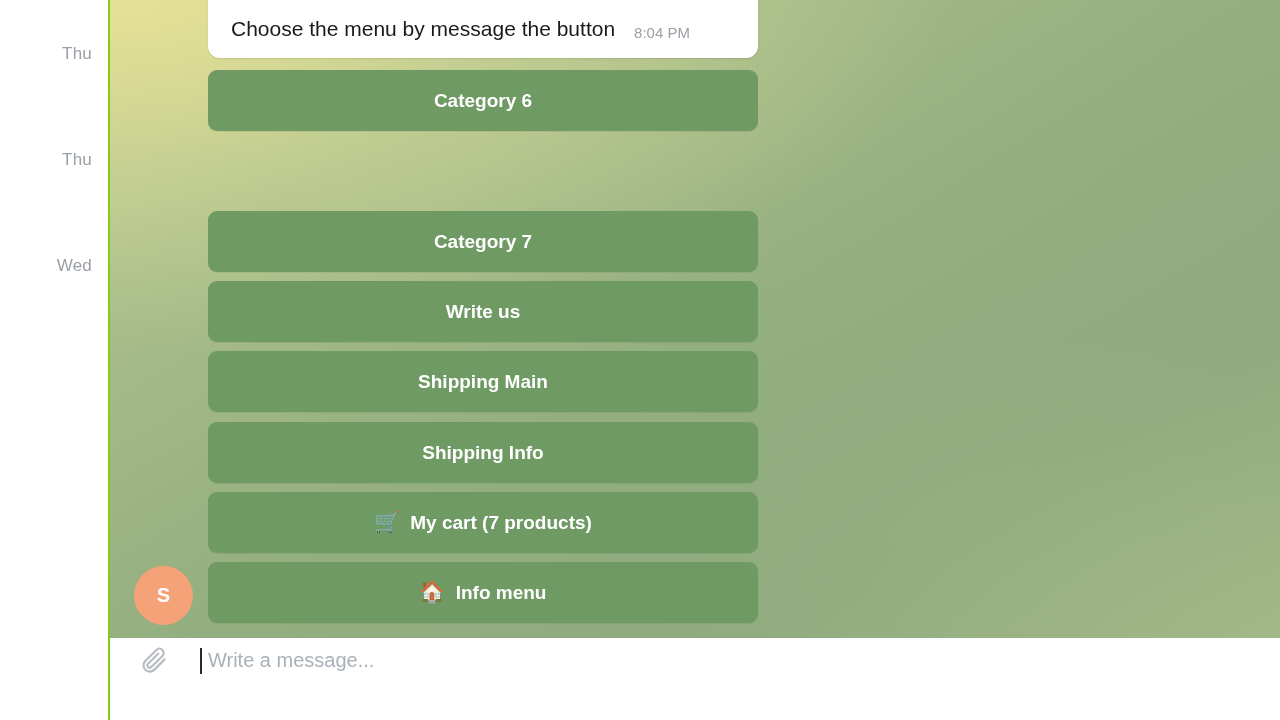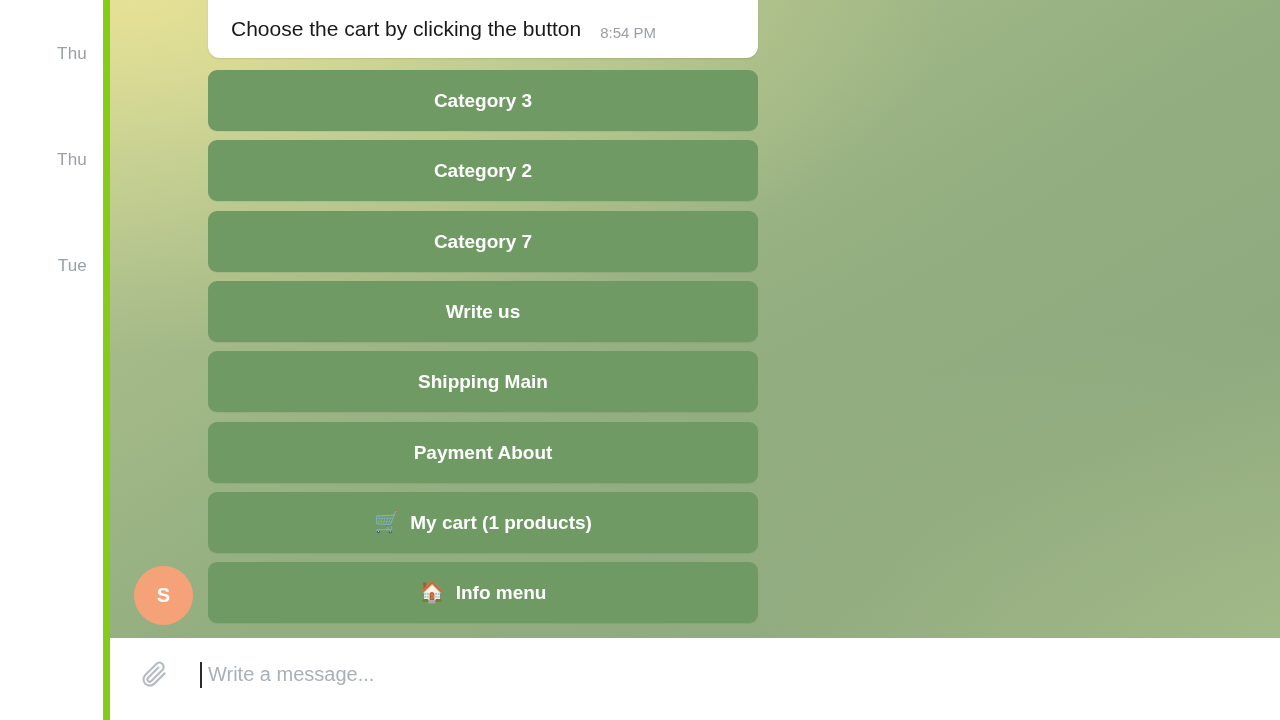--- a/index.html
+++ b/index.html
@@ -20,21 +20,21 @@
   }
 
   
   .sidebar {
     position: absolute;
     left: 0;
     top: 0;
     width: 110px;
     height: 720px;
     background: #ffffff;
-    border-right: 7px solid #84cc16;
+    border-right: 2px solid #84cc16;
     overflow: hidden;
   }
   .sidebar-date {
     position: absolute;
     right: 16px;
     font-size: 17px;
     color: #9aa0a6;
     letter-spacing: 0.2px;
     white-space: nowrap;
   }
@@ -133,21 +133,21 @@
 
   
   .composer {
     position: absolute;
     left: 110px;
     top: 638px;
     width: 1170px;
     height: 72px;
     background: #ffffff;
     display: flex;
-    align-items: center;
+    align-items: flex-start;
   }
   .attach-icon {
     width: 44px;
     height: 44px;
     margin-left: 22px;
     display: flex;
     align-items: center;
     justify-content: center;
     cursor: pointer;
     flex: 0 0 auto;
@@ -182,63 +182,59 @@
   .composer-input::placeholder { color: #a9b0b8; opacity: 1; }
 </style>
 </head>
 <body>
 
 <div id="app">
 
   <div class="sidebar">
     <div class="sidebar-date sd0">Thu</div>
     <div class="sidebar-date sd1">Thu</div>
-    <div class="sidebar-date sd2">Tue</div>
+    <div class="sidebar-date sd2">Wed</div>
   </div>
 
   <div class="chat">
 
     <div class="bubble">
-      <span class="bubble-text">Choose the cart by clicking the button</span>
-      <span class="bubble-time">8:54 PM</span>
+      <span class="bubble-text">Choose the menu by message the button</span>
+      <span class="bubble-time">8:04 PM</span>
     </div>
 
     <button class="kb" style="top:70px">
 
-      <span>Category 3</span>
-    </button>
-
-    <button class="kb" style="top:140px">
-
-      <span>Category 2</span>
-    </button>
+      <span>Category 6</span>
+    </button>
+
 
     <button class="kb" style="top:211px">
 
       <span>Category 7</span>
     </button>
 
     <button class="kb" style="top:281px">
 
       <span>Write us</span>
     </button>
 
     <button class="kb" style="top:351px">
 
       <span>Shipping Main</span>
     </button>
 
     <button class="kb" style="top:422px">
 
-      <span>Payment About</span>
+      <span>Shipping Info</span>
     </button>
 
     <button class="kb" style="top:492px">
       <span class="kb-emoji">🛒</span>
-      <span>My cart (1 products)</span>
+      <span>My cart (7 products)</span>
     </button>
 
     <button class="kb" style="top:562px">
       <span class="kb-emoji">🏠</span>
       <span>Info menu</span>
     </button>
 
     <div class="avatar">
       <span>S</span>
     </div>

